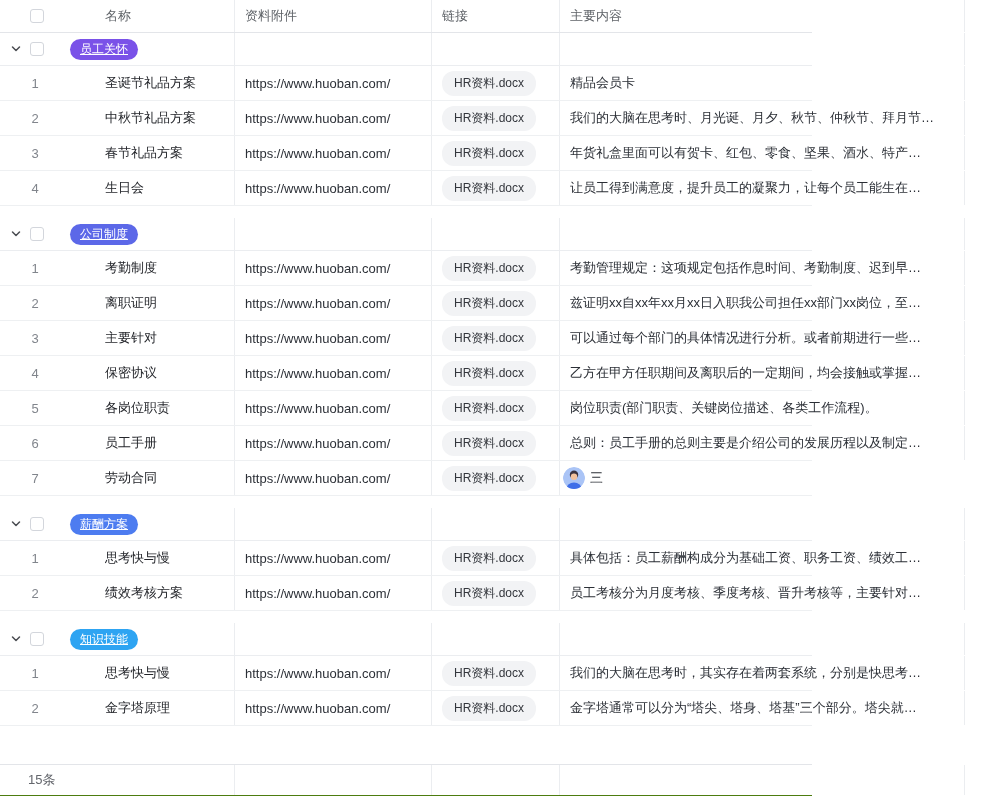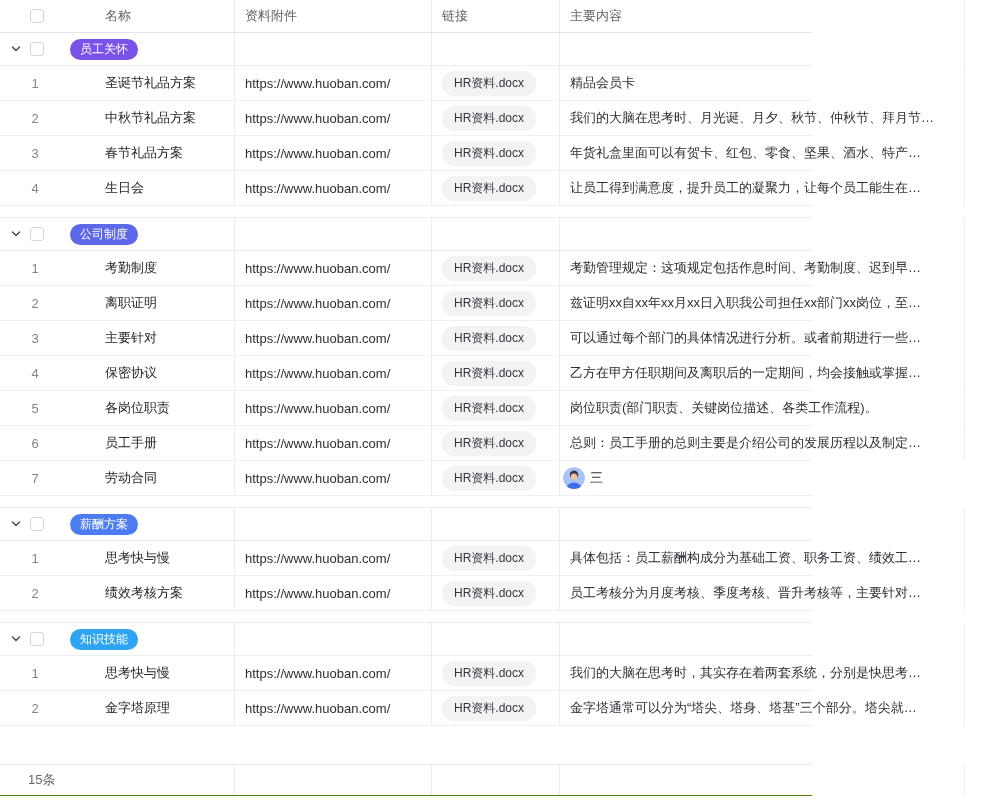--- a/index.html
+++ b/index.html
@@ -1,21 +1,21 @@
 <!DOCTYPE html>
 <html><head>
 <meta charset="utf-8">
 <style>
   * { box-sizing: border-box; }
   html,body { margin:0; padding:0; }
   body {
     width:1000px; height:800px; overflow:hidden; background:#fff;
     font-family:"Liberation Sans","DejaVu Sans",sans-serif; color:#2b2f36;
   }
-  .table { display:flex; flex-direction:column; height:800px; width:812px; }
+  .table { display:flex; flex-direction:column; height:800px; width:812px;align-items:flex-end; }
   .row {
     display:grid;
     grid-template-columns:235px 197px 128px 405px 1fr;
     width:100%;
   }
   .cell {
     display:flex; align-items:center; height:100%;
     border-right:1px solid #ebedf0;
     overflow:hidden; white-space:nowrap;
   }
@@ -35,21 +35,21 @@
     display:inline-block; flex:0 0 14px; width:14px; height:14px;
     border:1px solid #d3d6dc; border-radius:3px; background:#fff;
   }
   .hdr-checkbox { margin-left:30px; }
   .name-label { margin-left:61px; }
 
   .chev { margin-left:10px; flex:0 0 12px; width:12px; height:12px; }
   .grp-checkbox { margin-left:8px; }
   .badge {
     margin-left:26px; height:21px; line-height:21px;
-    border-radius:11px; padding:0 10px; color:#fff; font-size:12px;
+    border-radius:11px; padding:0 10px; color:#fff; font-size:12px;text-decoration:underline;
   }
 
   .row-num { flex:0 0 70px; text-align:center; color:#81858c; font-size:13px; }
   .record-name { margin-left:35px; color:#24262b; font-size:13px; }
   .link-text { color:#2b2f36; }
   .content-text { color:#2b2f36; }
   .pill {
     display:inline-flex; align-items:center; background:#f2f3f5;
     border-radius:12px; padding:4px 12px; font-size:12px; color:#33363c;
   }

